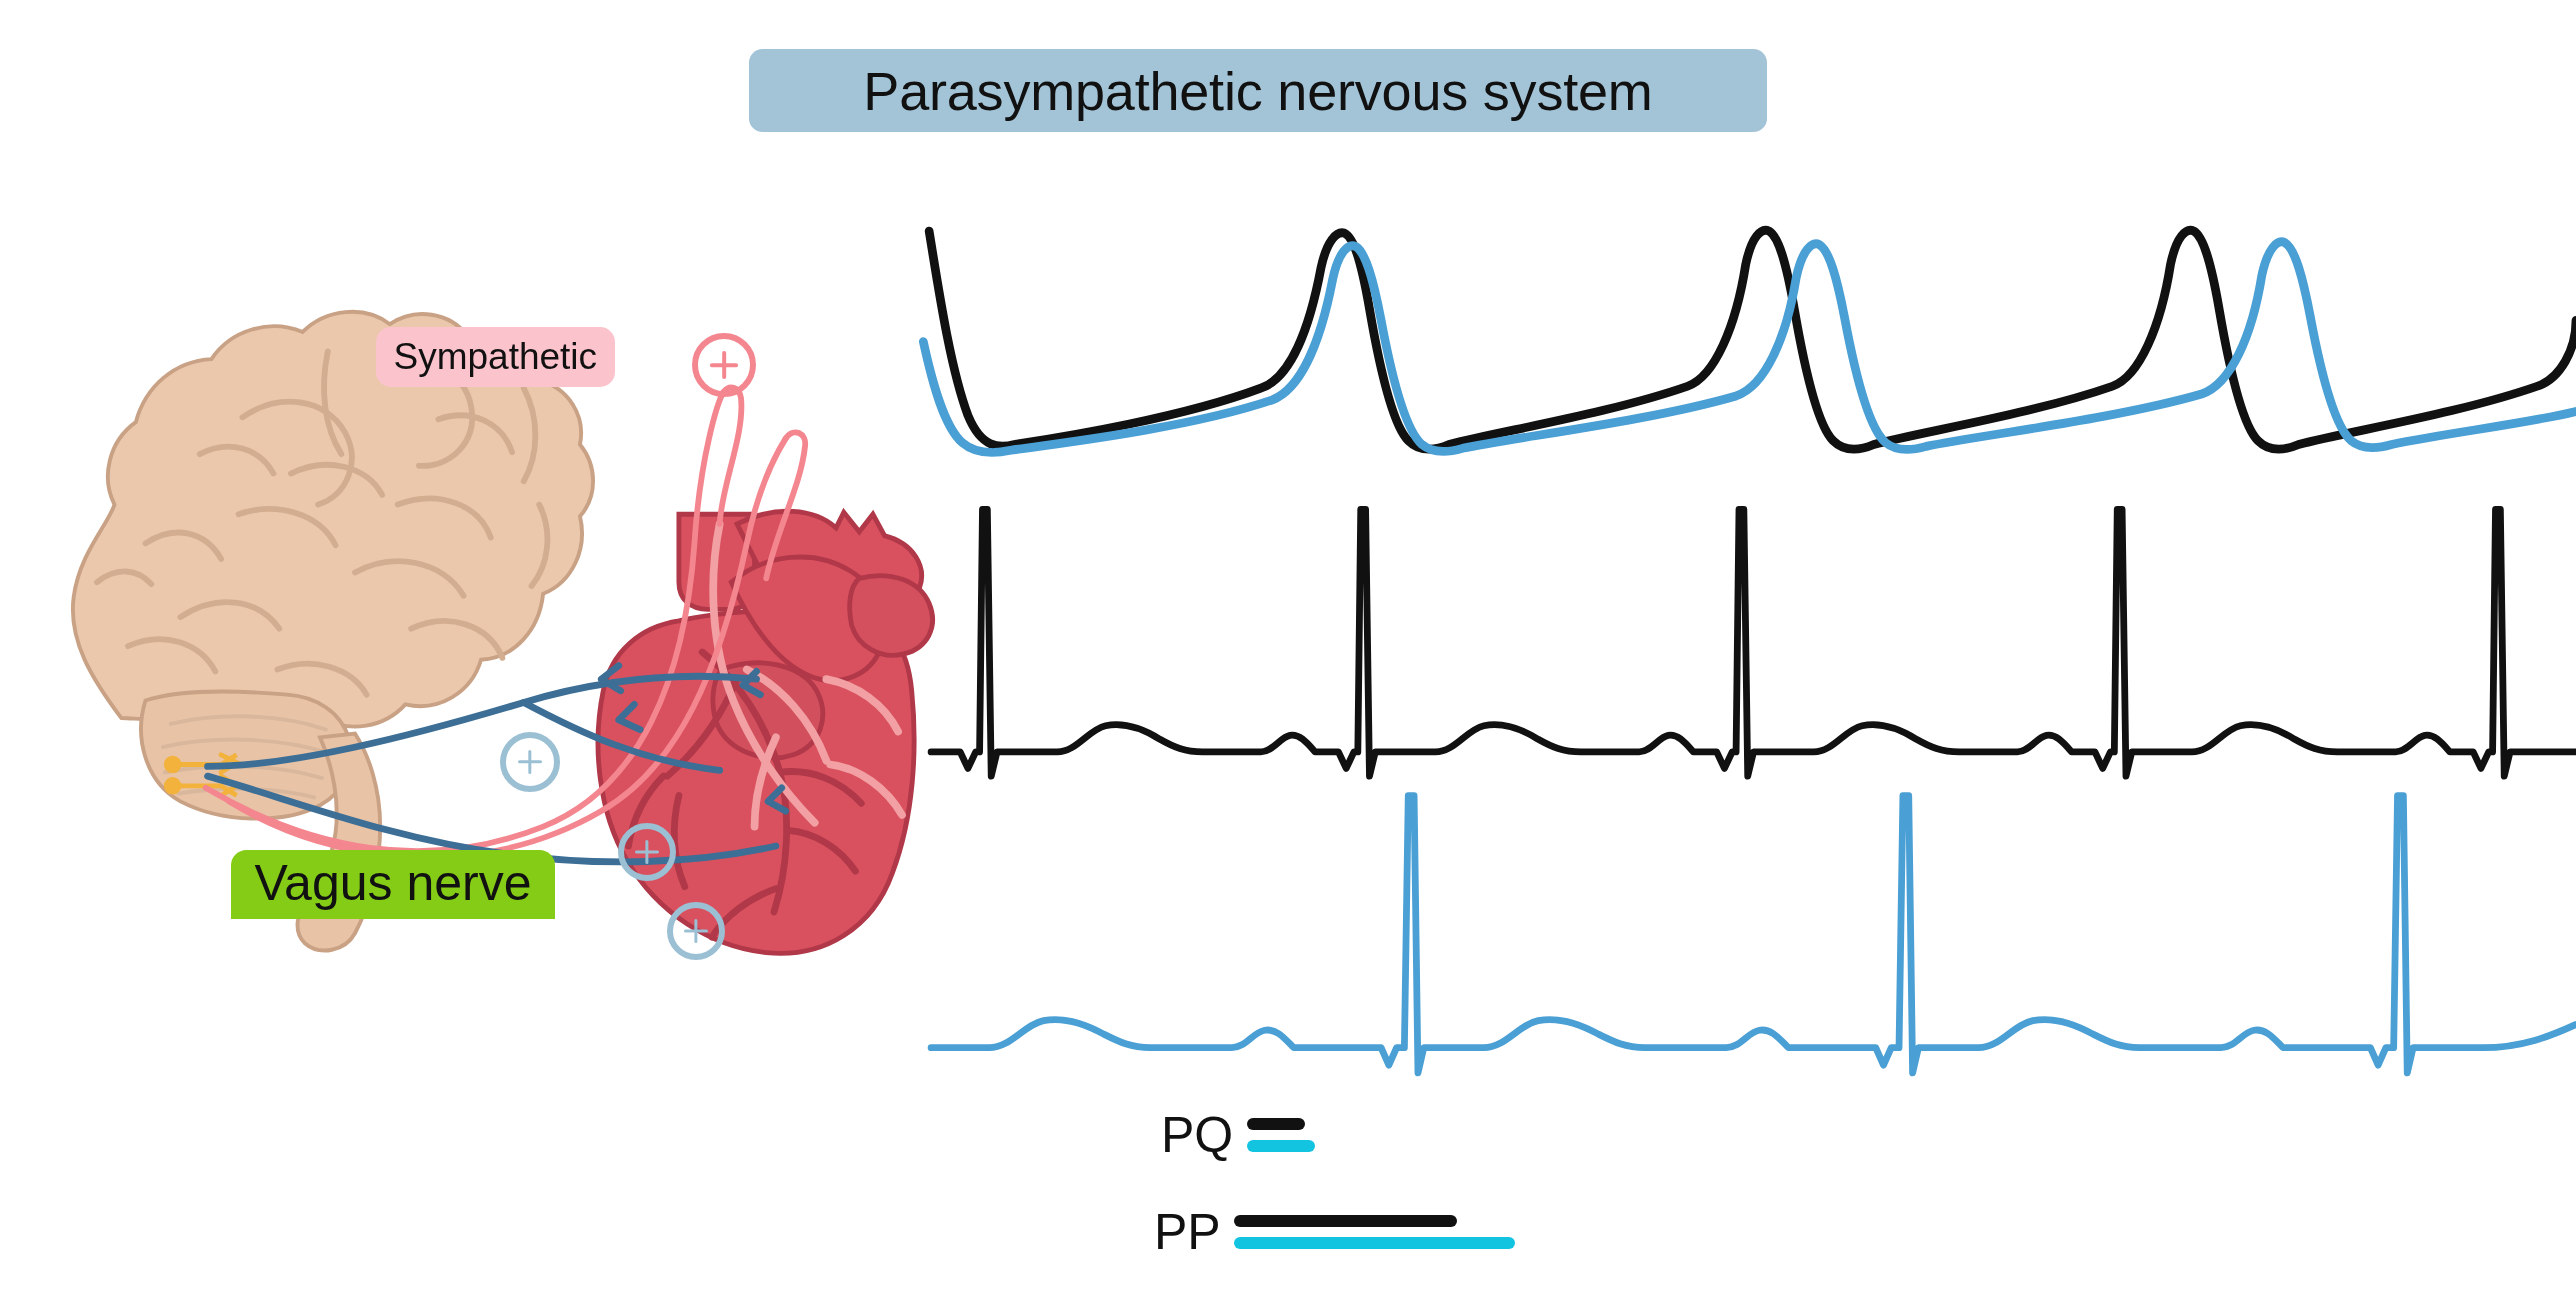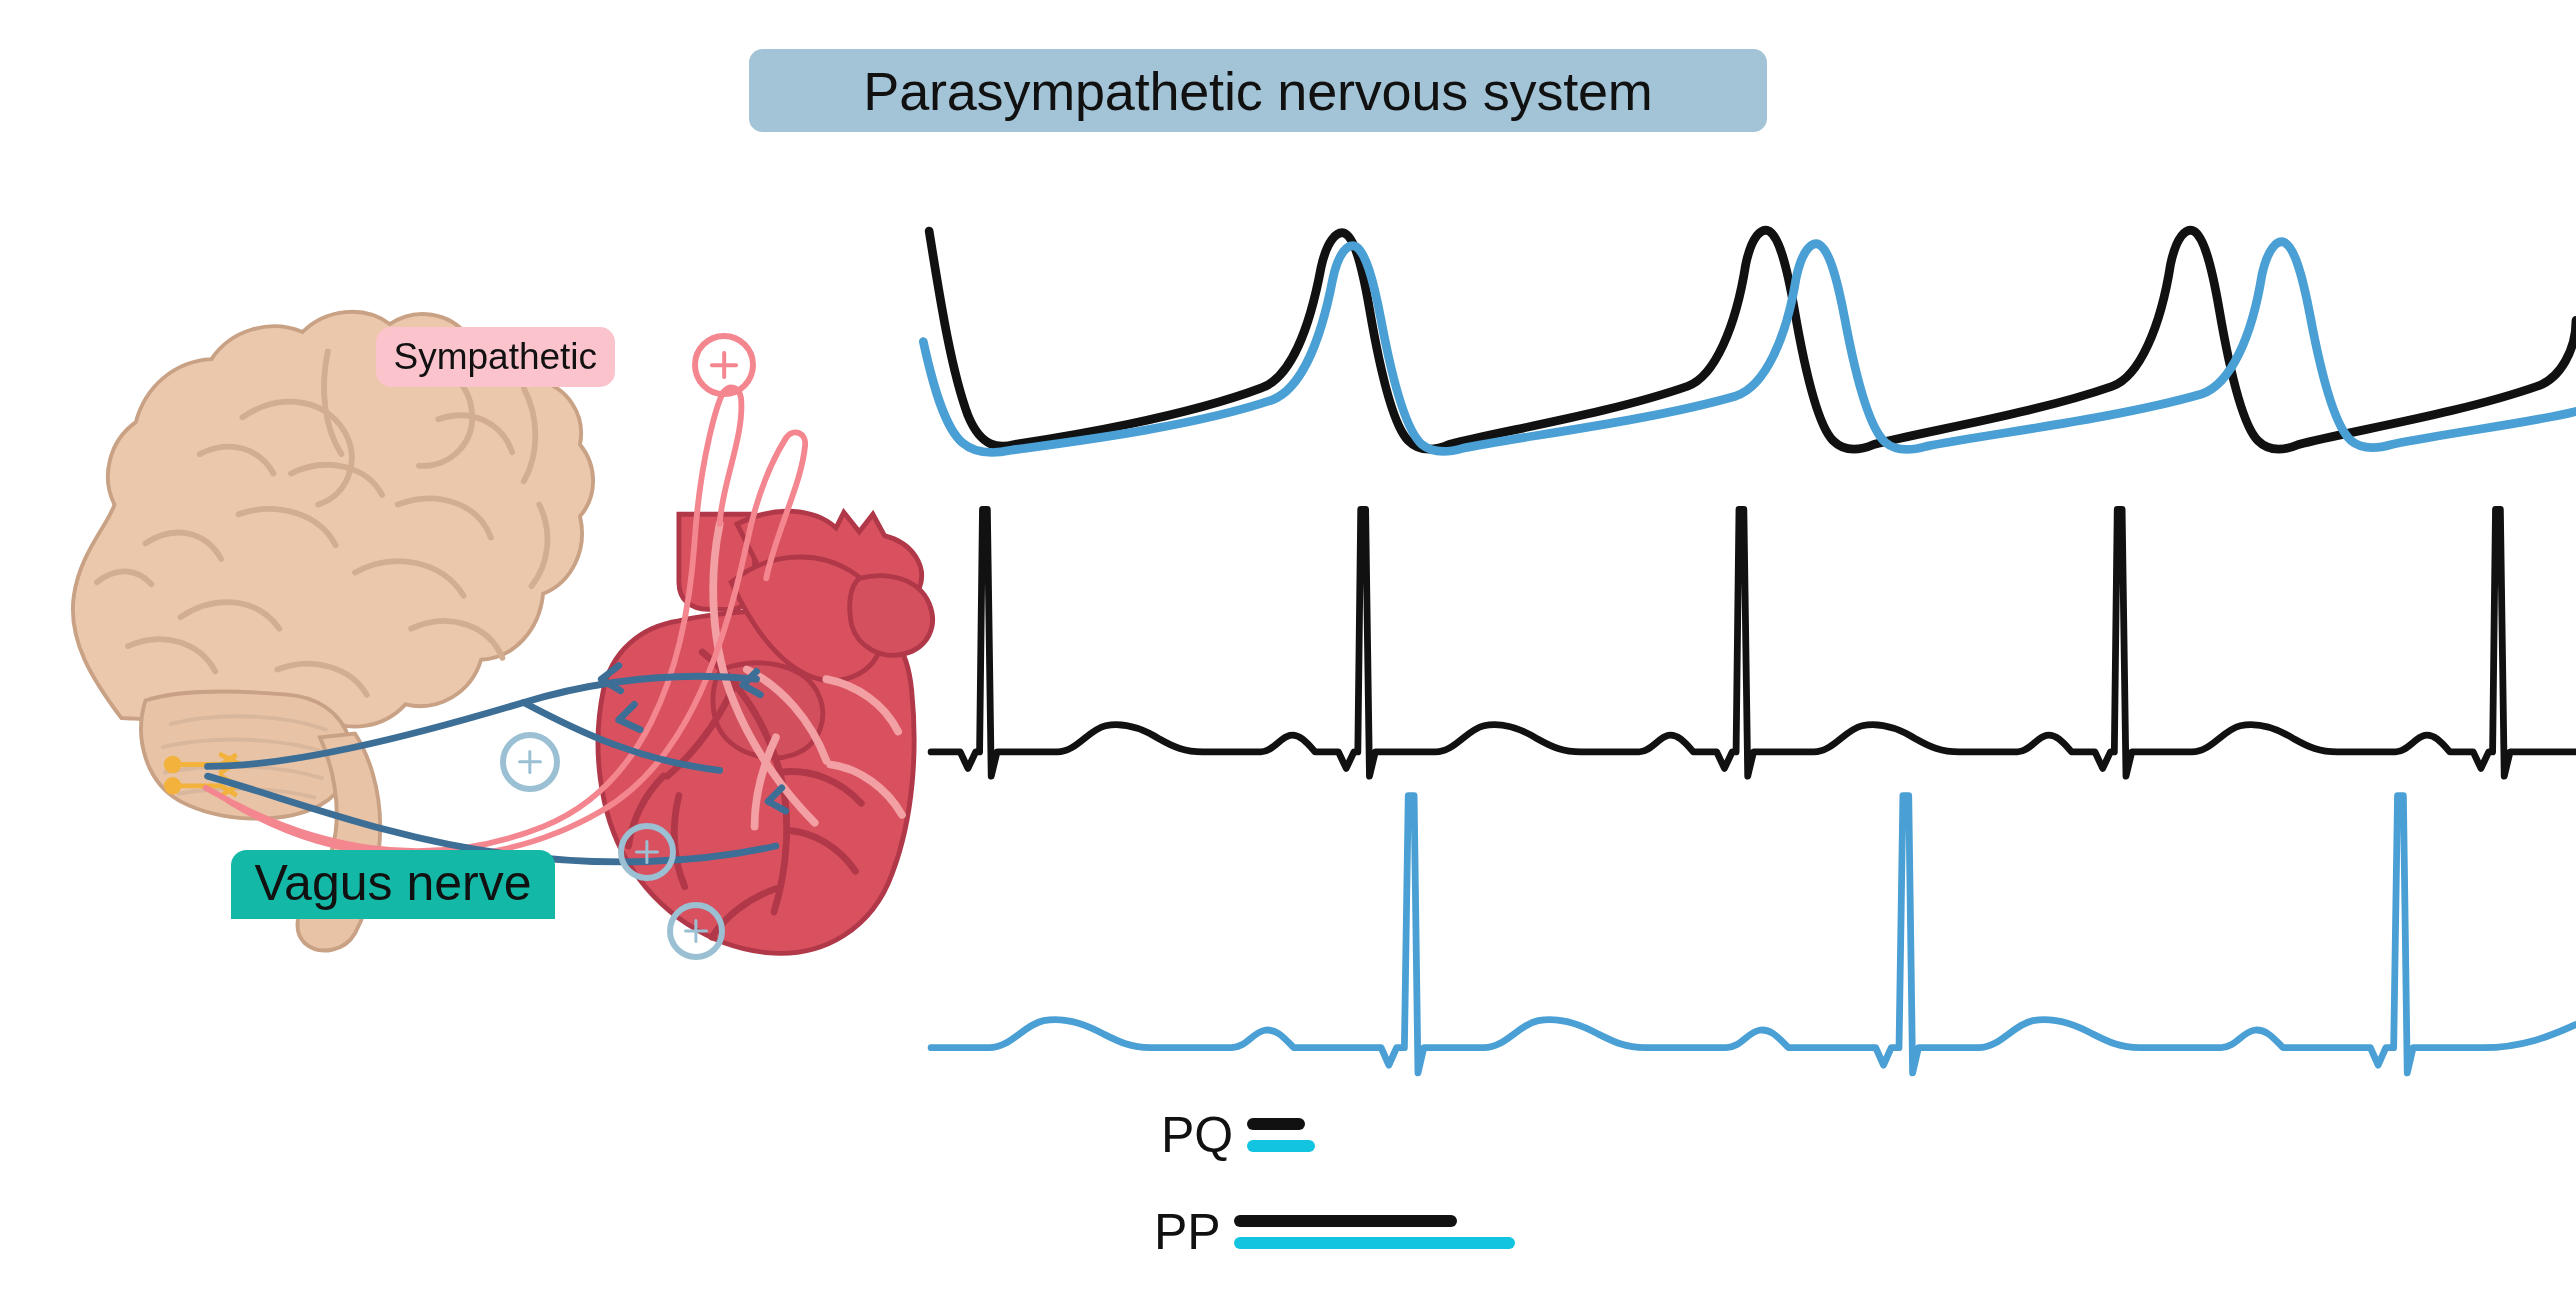--- a/index.html
+++ b/index.html
@@ -59,21 +59,21 @@
   #vagus-label {
     position: absolute;
     left: 136px;
     top: 850px;
     width: 514px;
     display: flex;
     flex-direction: column;
     align-items: center;
   }
   #vagus-label .line {
-    background: #14b8a6;
+    background: #84cc16;
     color: #111111;
     font-size: 50px;
     line-height: 1.08;
     padding: 5.8px 23px 9.7px 23px;
     white-space: nowrap;
   }
   #vagus-label .line-1 {
     border-radius: 15.5px 15.5px 0 0;
   }
   #vagus-label .line-2 {

